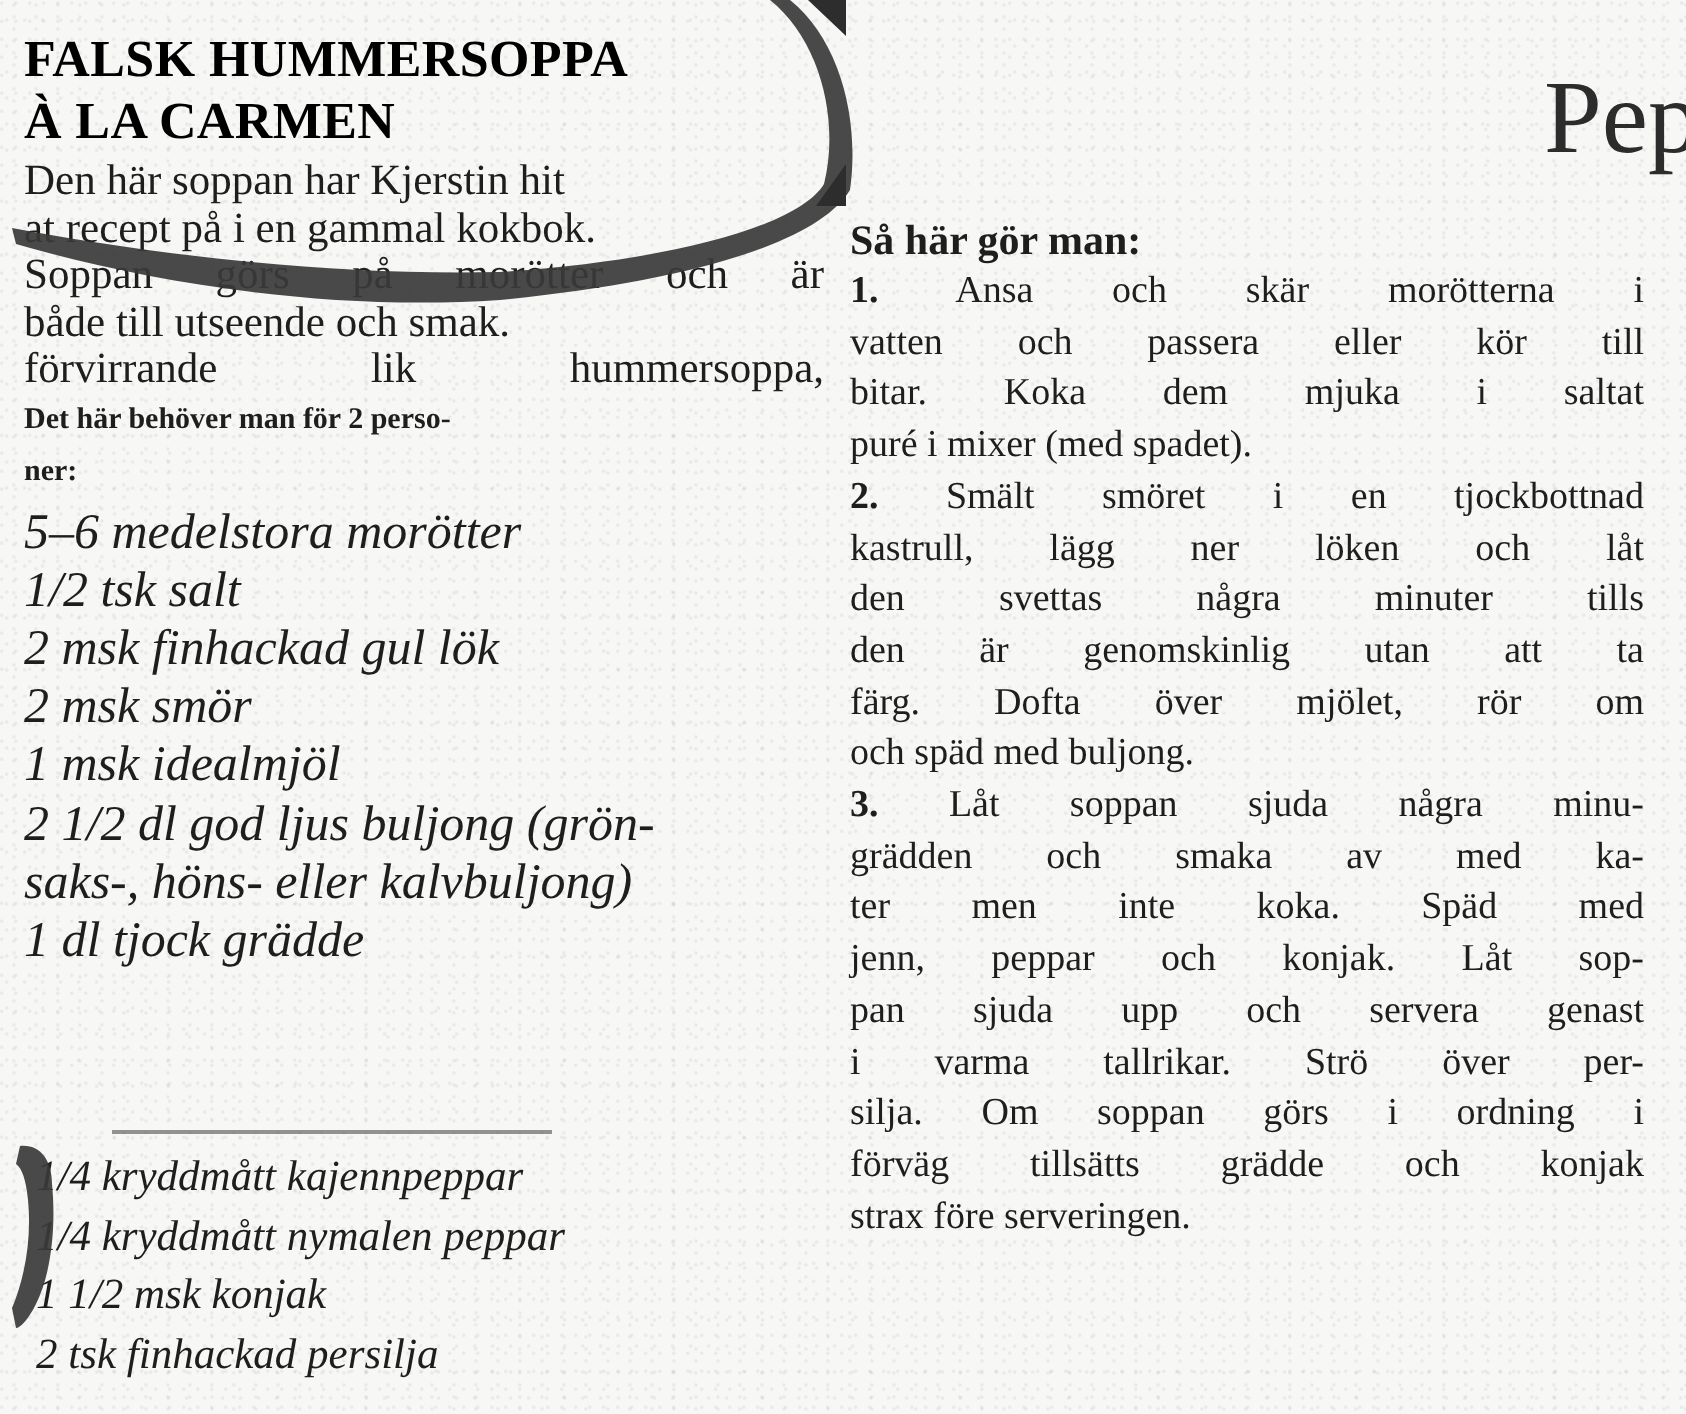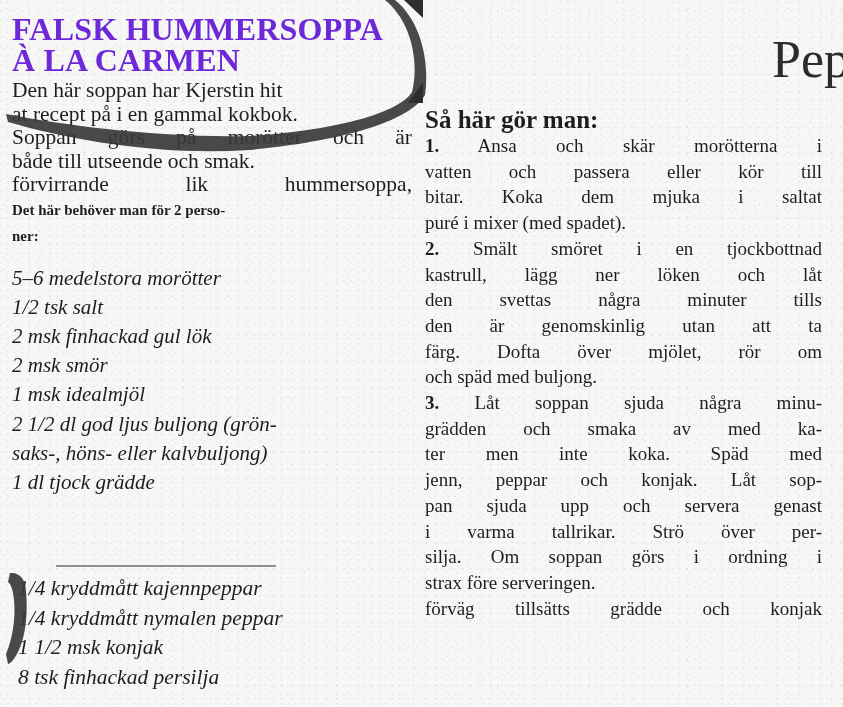--- a/index.html
+++ b/index.html
@@ -13,37 +13,37 @@
   .noise {
     position: absolute; inset: 0; pointer-events: none;
     background-image:
       radial-gradient(circle at 12% 18%, rgba(0,0,0,0.05) 0.6px, transparent 1.2px),
       radial-gradient(circle at 63% 41%, rgba(0,0,0,0.05) 0.6px, transparent 1.2px),
       radial-gradient(circle at 37% 77%, rgba(0,0,0,0.05) 0.6px, transparent 1.2px);
     background-size: 7px 9px, 11px 6px, 9px 13px;
   }
   .col-left { position: absolute; left: 12px; top: 14px; width: 400px; }
   .title {
-    font-weight: bold; font-size: 32px; line-height: 31px; letter-spacing: 0.2px;
-    color: #6d28d9; margin: 0;
+    font-weight: bold; font-size: 26px; line-height: 31px; letter-spacing: 0.2px;
+    color: #000000; margin: 0;
   }
   .intro { font-size: 21.5px; line-height: 23.5px; margin-top: 3px; }
   .intro .line { display: block; white-space: nowrap; }
   .intro .justify { text-align: justify; text-align-last: justify; }
   .needs-head { font-weight: bold; font-size: 15px; line-height: 26px; margin-top: 0; }
   .needs-head .line { display:block; white-space: nowrap; }
-  .ingredients { list-style: none; margin: 15px 0 0 0; padding: 0; font-style: italic; font-size: 21px; line-height: 29.2px; }
+  .ingredients { list-style: none; margin: 3px 0 0 0; padding: 0; font-style: italic; font-size: 25px; line-height: 29.2px; }
   .ingredients li { white-space: nowrap; }
   .divider { position: absolute; left: 56px; top: 565px; width: 220px; height: 1.5px; background: #666; opacity: 0.7; }
   .ingredients2 { position: absolute; left: 18px; top: 574px; list-style: none; margin: 0; padding: 0;
     font-style: italic; font-size: 21.5px; line-height: 29.5px; }
   .ingredients2 li { white-space: nowrap; }
 
   .col-right { position: absolute; left: 425px; top: 107px; width: 397px; }
-  .how-head { font-weight: bold; font-size: 25px; line-height: 26px; }
+  .how-head { font-weight: bold; font-size: 21px; line-height: 26px; }
   .steps { font-size: 19px; line-height: 25.7px; }
   .steps .line { display: block; white-space: nowrap; text-align: justify; text-align-last: justify; }
   .steps .line.last { text-align-last: left; }
   .num { font-weight: bold; }
   .pep { position: absolute; left: 772px; top: 30px; font-size: 52px; line-height: 60px; color: #2c2c2c; white-space: nowrap; }
   .marks { position: absolute; inset: 0; pointer-events: none; }
 </style>
 </head>
 <body>
 
@@ -77,21 +77,21 @@
       <li>1 dl tjock grädde</li>
     </ul>
   </div>
 
   <div class="divider"></div>
 
   <ul class="ingredients2">
     <li>1/4 kryddmått kajennpeppar</li>
     <li>1/4 kryddmått nymalen peppar</li>
     <li>1 1/2 msk konjak</li>
-    <li>8 tsk finhackad persilja</li>
+    <li>2 tsk finhackad persilja</li>
   </ul>
 
   <div class="pep">Pep</div>
 
   <div class="col-right">
     <div class="how-head">Så här gör man:</div>
     <div class="steps">
 
       <span class="line"><span class="num">1.</span> <span>Ansa och skär morötterna i</span></span>
       <span class="line">vatten och passera eller kör till</span>
@@ -105,22 +105,22 @@
       <span class="line">färg. Dofta över mjölet, rör om</span>
       <span class="line last">och späd med buljong.</span>
 
       <span class="line"><span class="num">3.</span> <span>Låt soppan sjuda några minu-</span></span>
       <span class="line">grädden och smaka av med ka-</span>
       <span class="line">ter men inte koka. Späd med</span>
       <span class="line">jenn, peppar och konjak. Låt sop-</span>
       <span class="line">pan sjuda upp och servera genast</span>
       <span class="line">i varma tallrikar. Strö över per-</span>
       <span class="line">silja. Om soppan görs i ordning i</span>
+      <span class="line">förväg tillsätts grädde och konjak</span>
       <span class="line last">strax före serveringen.</span>
-      <span class="line">förväg tillsätts grädde och konjak</span>
     </div>
   </div>
 
   <svg class="marks" width="843" height="707" viewBox="0 0 843 707">
     <path d="M 395 0 C 420 20, 430 60, 425 95 C 410 120, 350 140, 250 150 C 160 156, 70 140, 8 122
              L 6 114 C 70 126, 160 138, 250 136 C 340 130, 400 112, 412 92 C 420 60, 410 20, 385 0 Z" fill="#3a3a3a" opacity="0.92"></path>
     <path d="M 404 0 L 423 0 L 423 18 Z" fill="#2d2d2d"></path>
     <path d="M 423 82 L 423 103 L 408 103 Z" fill="#2d2d2d"></path>
     <path d="M 10 573 C 20 572, 26 580, 26 592 C 28 612, 26 636, 18 652 C 14 660, 10 664, 8 664
              L 6 654 C 12 640, 16 620, 14 600 C 13 590, 11 584, 8 582 Z" fill="#3a3a3a" opacity="0.92"></path>

